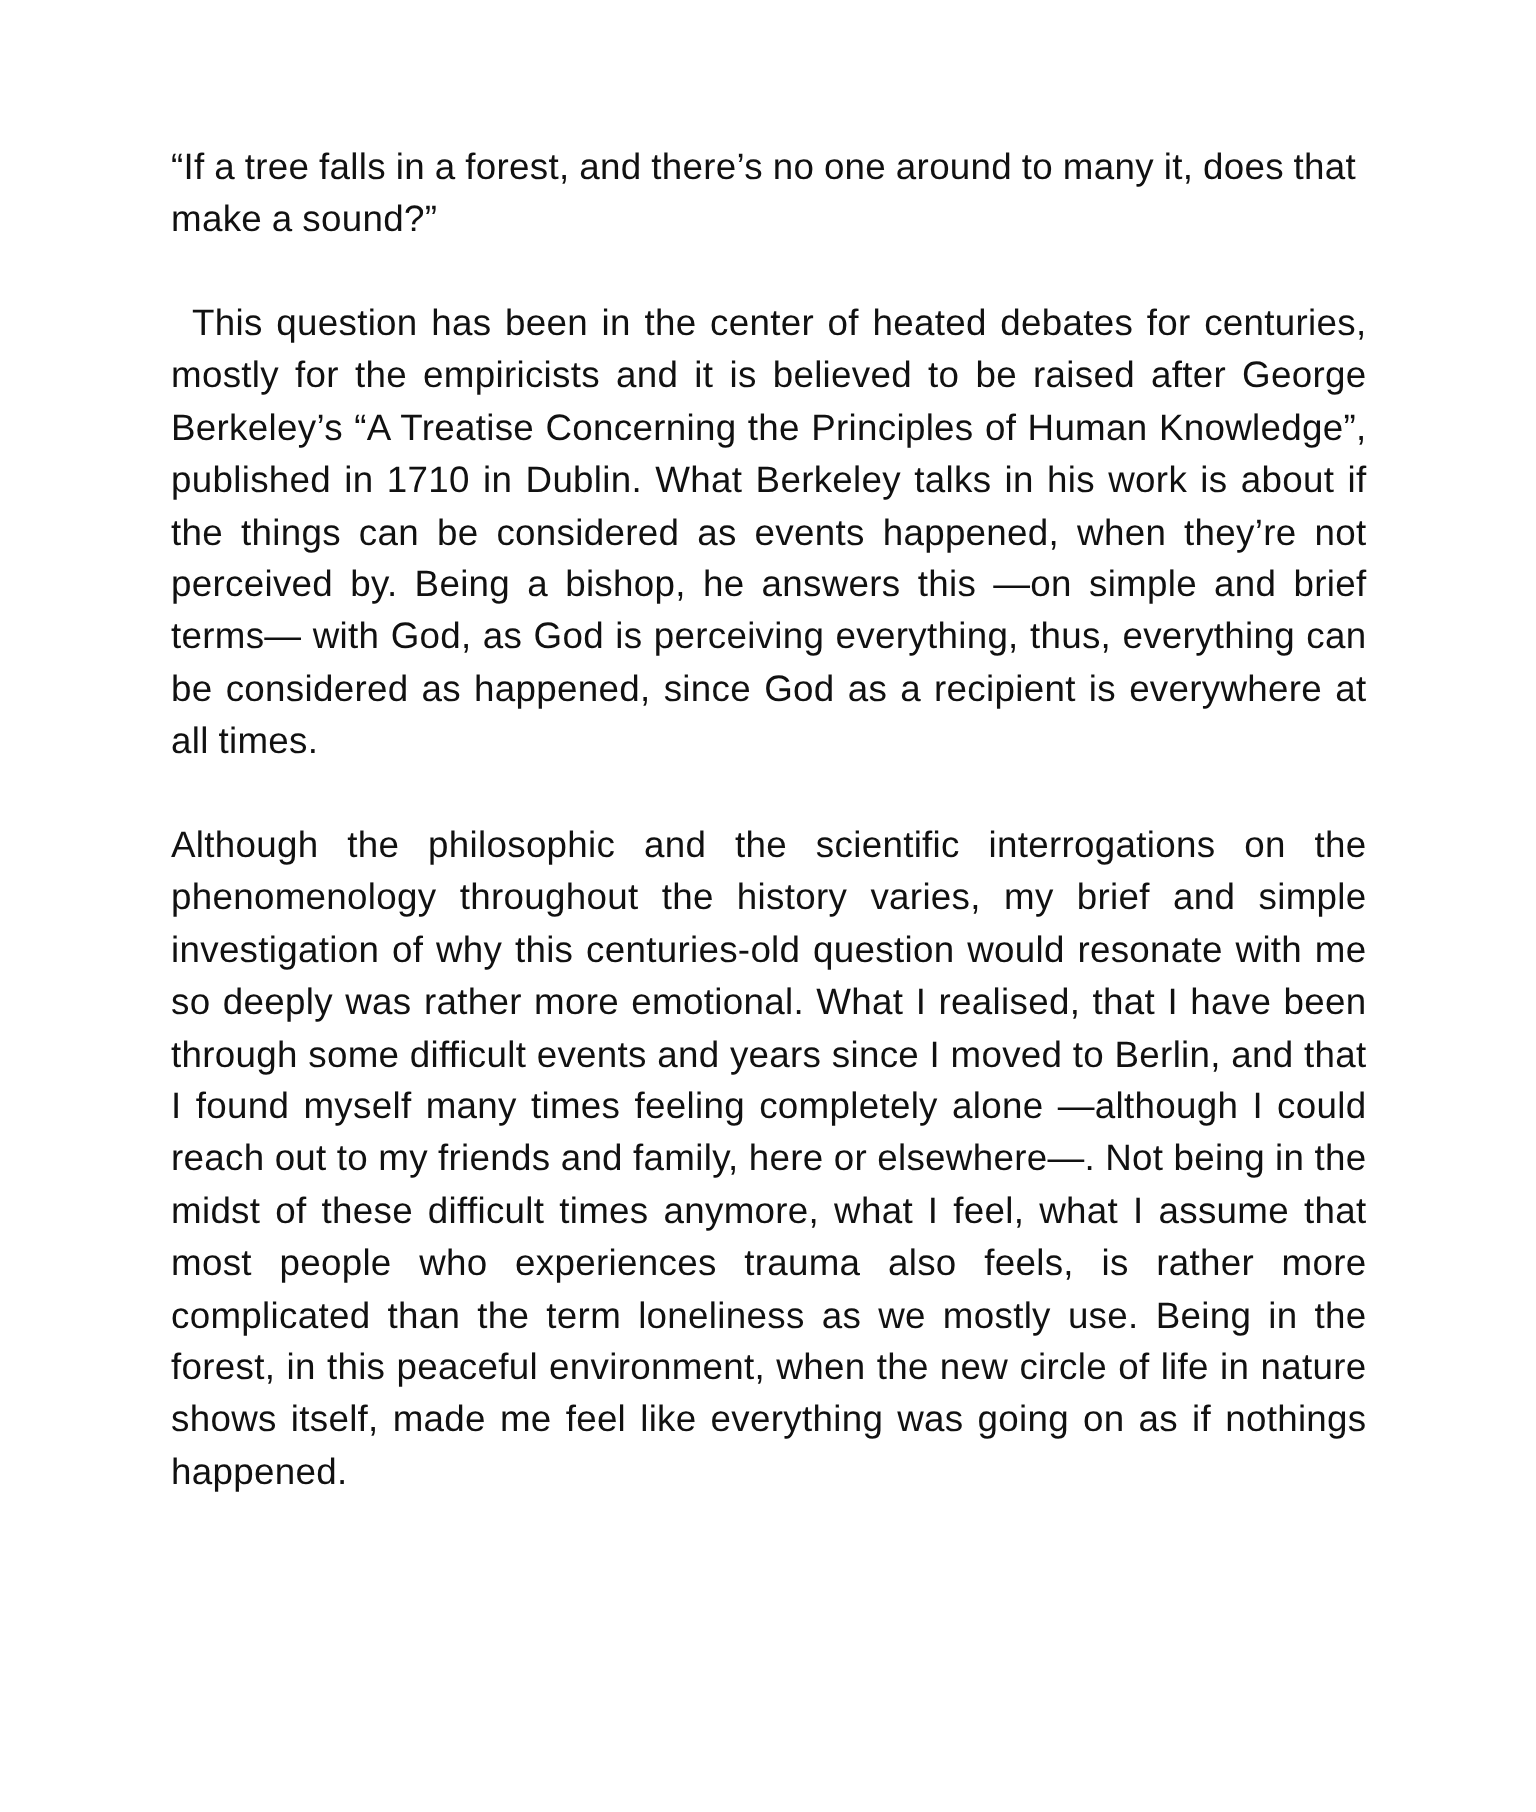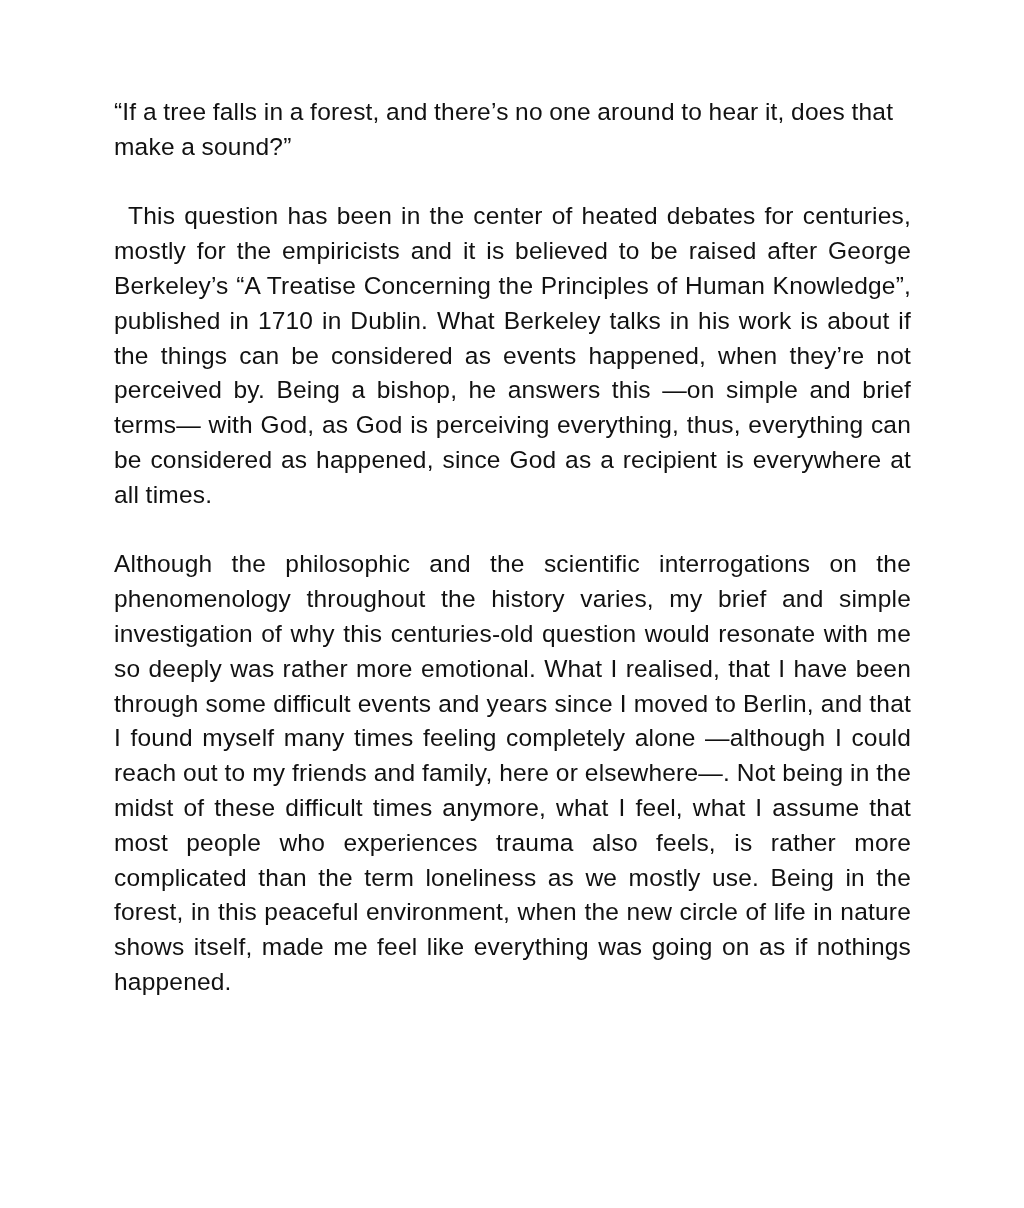--- a/index.html
+++ b/index.html
@@ -35,16 +35,16 @@
       text-align: left;
     }
     .para.indent {
       text-indent: 14px;
     }
   </style>
 </head>
 <body>
 
 <div class="page">
-  <p class="para quote">“If a tree falls in a forest, and there’s no one around to hear it, does that make a sound?”</p>
+  <p class="para quote">“If a tree falls in a forest, and there’s no one around to many it, does that make a sound?”</p>
   <p class="para indent">This question has been in the center of heated debates for centuries, mostly for the empiricists and it is believed to be raised after George Berkeley’s “A Treatise Concerning the Principles of Human Knowledge”, published in 1710 in Dublin. What Berkeley talks in his work is about if the things can be considered as events happened, when they’re not perceived by. Being a bishop, he answers this —on simple and brief terms— with God, as God is perceiving everything, thus, everything can be considered as happened, since God as a recipient is everywhere at all times.</p>
   <p class="para">Although the philosophic and the scientific interrogations on the phenomenology throughout the history varies, my brief and simple investigation of why this centuries-old question would resonate with me so deeply was rather more emotional. What I realised, that I have been through some difficult events and years since I moved to Berlin, and that I found myself many times feeling completely alone —although I could reach out to my friends and family, here or elsewhere—. Not being in the midst of these difficult times anymore, what I feel, what I assume that most people who experiences trauma also feels, is rather more complicated than the term loneliness as we mostly use. Being in the forest, in this peaceful environment, when the new circle of life in nature shows itself, made me feel like everything was going on as if nothings happened.</p>
 </div>
 
 </body></html>

